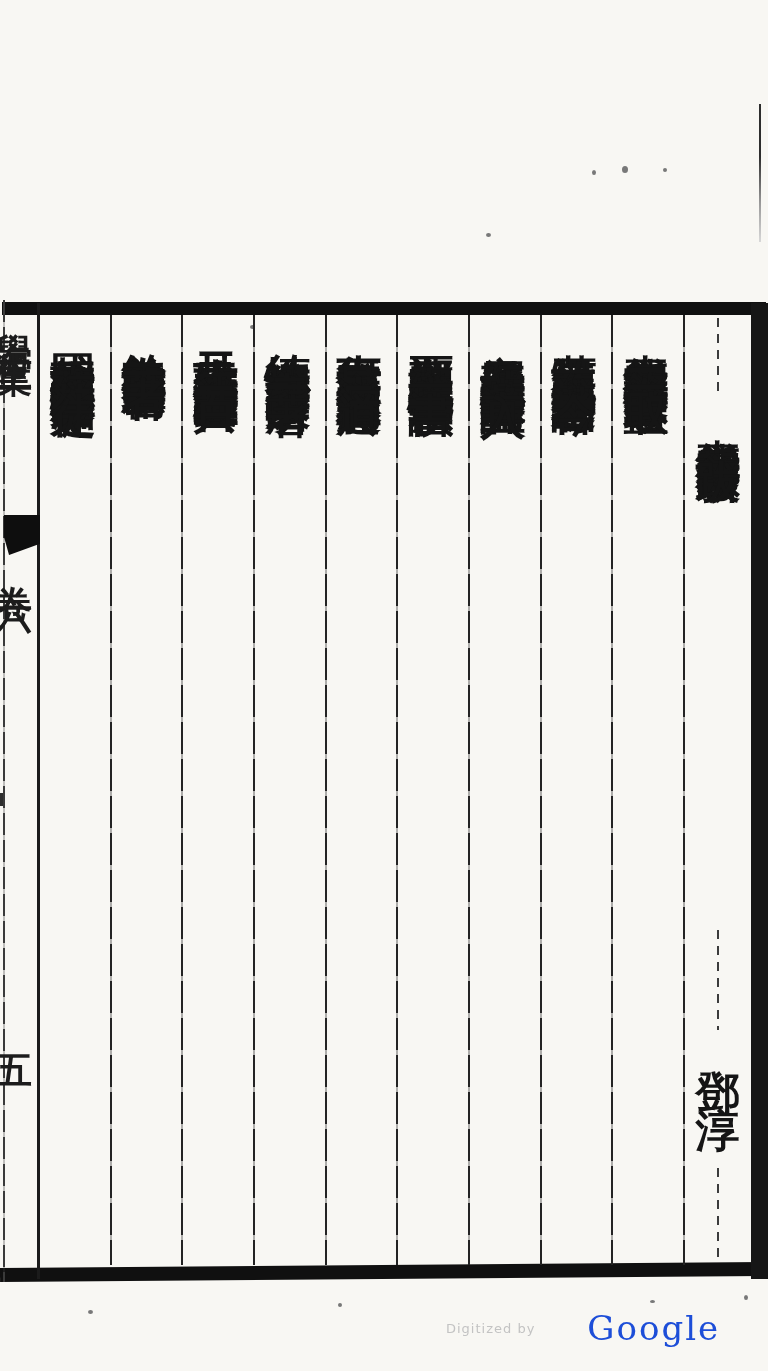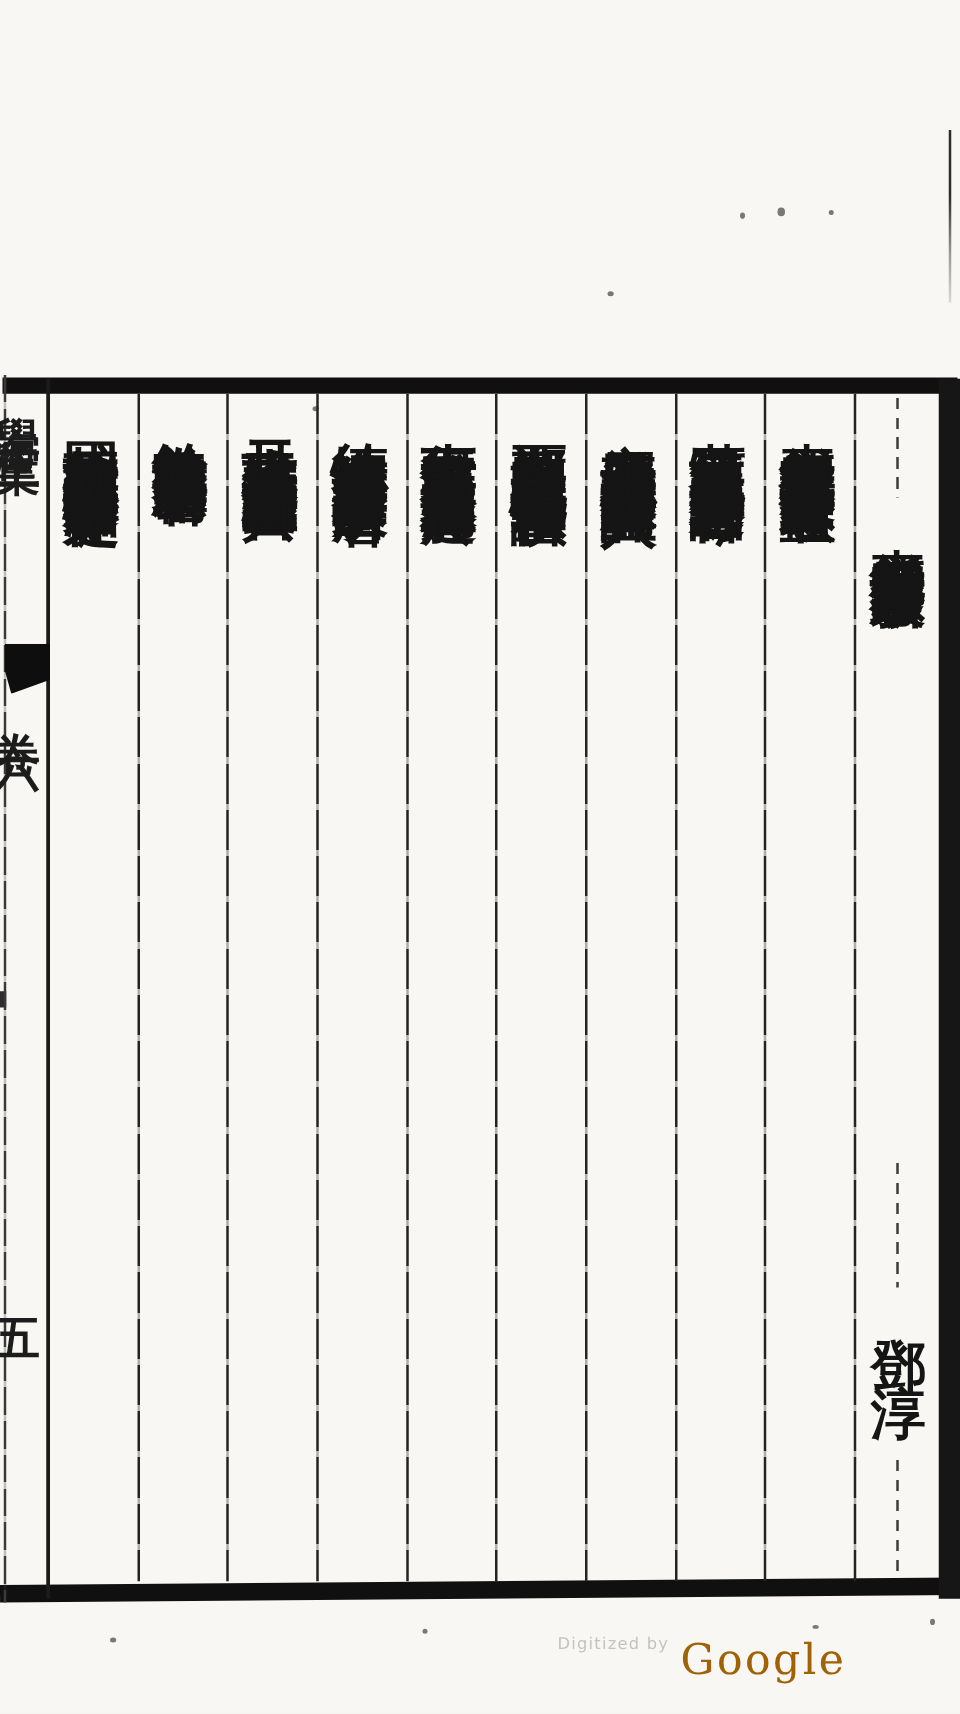--- a/index.html
+++ b/index.html
@@ -27,23 +27,23 @@
   .spine-col{font-size:37px;letter-spacing:9px;line-height:48px;width:48px;color:#1c1c1c;}
   .guide{position:absolute;width:2px;background:repeating-linear-gradient(180deg,#3c3c3c 0 9px,transparent 9px 16px);}
   
   .fishtail{position:absolute;left:4px;top:515px;width:36px;height:40px;background:#0e0e0e;
             clip-path:polygon(0 0,100% 0,100% 72%,14% 100%,0 55%);}
   
   .artifact-line{position:absolute;left:759px;top:104px;width:2px;height:138px;
                  background:linear-gradient(180deg,#2d2d2d 0%,#2d2d2d 38%,#9a9a9a 72%,#d8d8d8 100%);}
   .speck{position:absolute;background:#787878;border-radius:50%;}
   
-  .watermark{position:absolute;left:446px;top:1308px;display:flex;align-items:flex-start;gap:9px;}
+  .watermark{position:absolute;left:446px;top:1308px;display:flex;align-items:center;gap:9px;}
   .wm-prefix{font-family:"DejaVu Sans","Liberation Sans",sans-serif;font-size:13px;color:#c3c3c3;letter-spacing:1px;}
-  .wm-brand{font-family:"DejaVu Serif","Liberation Serif",serif;font-size:34px;color:#a16207;letter-spacing:2px;}
+  .wm-brand{font-family:"DejaVu Serif","Liberation Serif",serif;font-size:34px;color:#1d4ed8;letter-spacing:2px;margin-left:43px;}
 </style>
 </head>
 <body>
 
 <div class="page">
 
   <div class="artifact-line"></div>
   <div class="speck" style="left:592px;top:170px;width:4px;height:5px;"></div>
   <div class="speck" style="left:622px;top:166px;width:6px;height:7px;"></div>
   <div class="speck" style="left:663px;top:168px;width:4px;height:4px;"></div>

